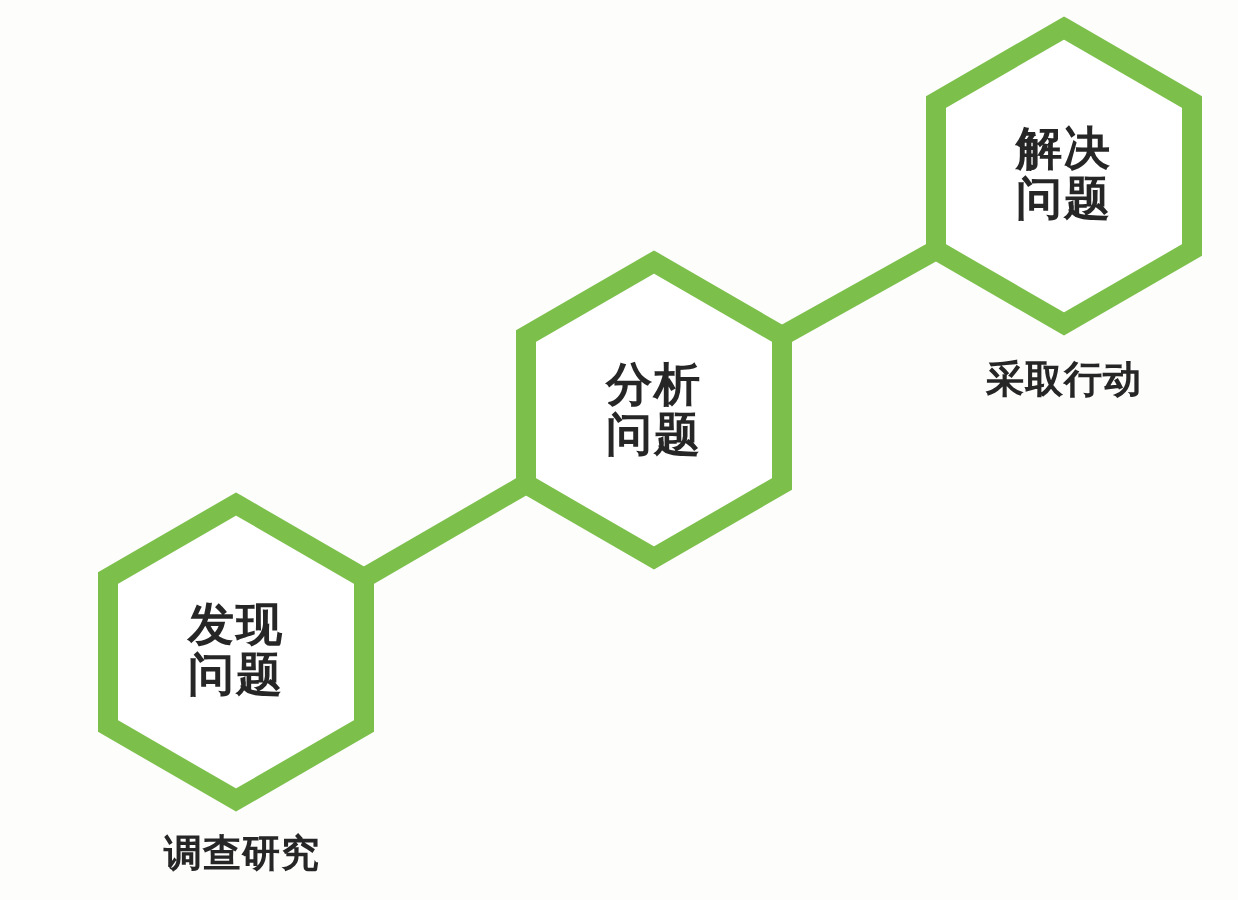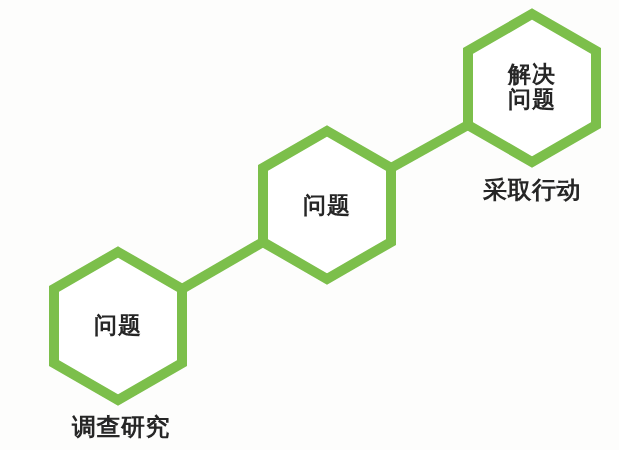--- a/index.html
+++ b/index.html
@@ -45,44 +45,46 @@
     font-size: 23px;
     line-height: 1.08;
     letter-spacing: 1px;
     color: var(--text, #262626);
     white-space: nowrap;
   }
   .caption {
     position: absolute;
     transform: translate(-50%, -50%);
     font-weight: 700;
-    font-size: 24px;
+    font-size: 19px;
     letter-spacing: 0.5px;
     color: var(--text, #262626);
     white-space: nowrap;
   }
 </style>
 </head>
 <body>
 
 <div class="stage">
 
   <svg class="diagram-svg" width="619" height="450" viewBox="0 0 619 450">
     <line class="bond" x1="182" y1="289" x2="263" y2="242"></line>
     <line class="bond" x1="391" y1="168" x2="468" y2="125"></line>
     <polygon class="hex" points="118,252 182,289 182,363 118,400 54,363 54,289"></polygon>
     <polygon class="hex" points="327,131 391,168 391,242 327,279 263,242 263,168"></polygon>
     <polygon class="hex" points="532,14 596,51 596,125 532,162 468,125 468,51"></polygon>
   </svg>
 
   <div class="hex-label" style="left:118px; top:325px">
+    <div>发现</div>
     <div>问题</div>
   </div>
 
   <div class="hex-label" style="left:327px; top:205px">
+    <div>分析</div>
     <div>问题</div>
   </div>
 
   <div class="hex-label" style="left:532px; top:87px">
     <div>解决</div>
     <div>问题</div>
   </div>
 
   <div class="caption" style="left:121px; top:427px">调查研究</div>
 

